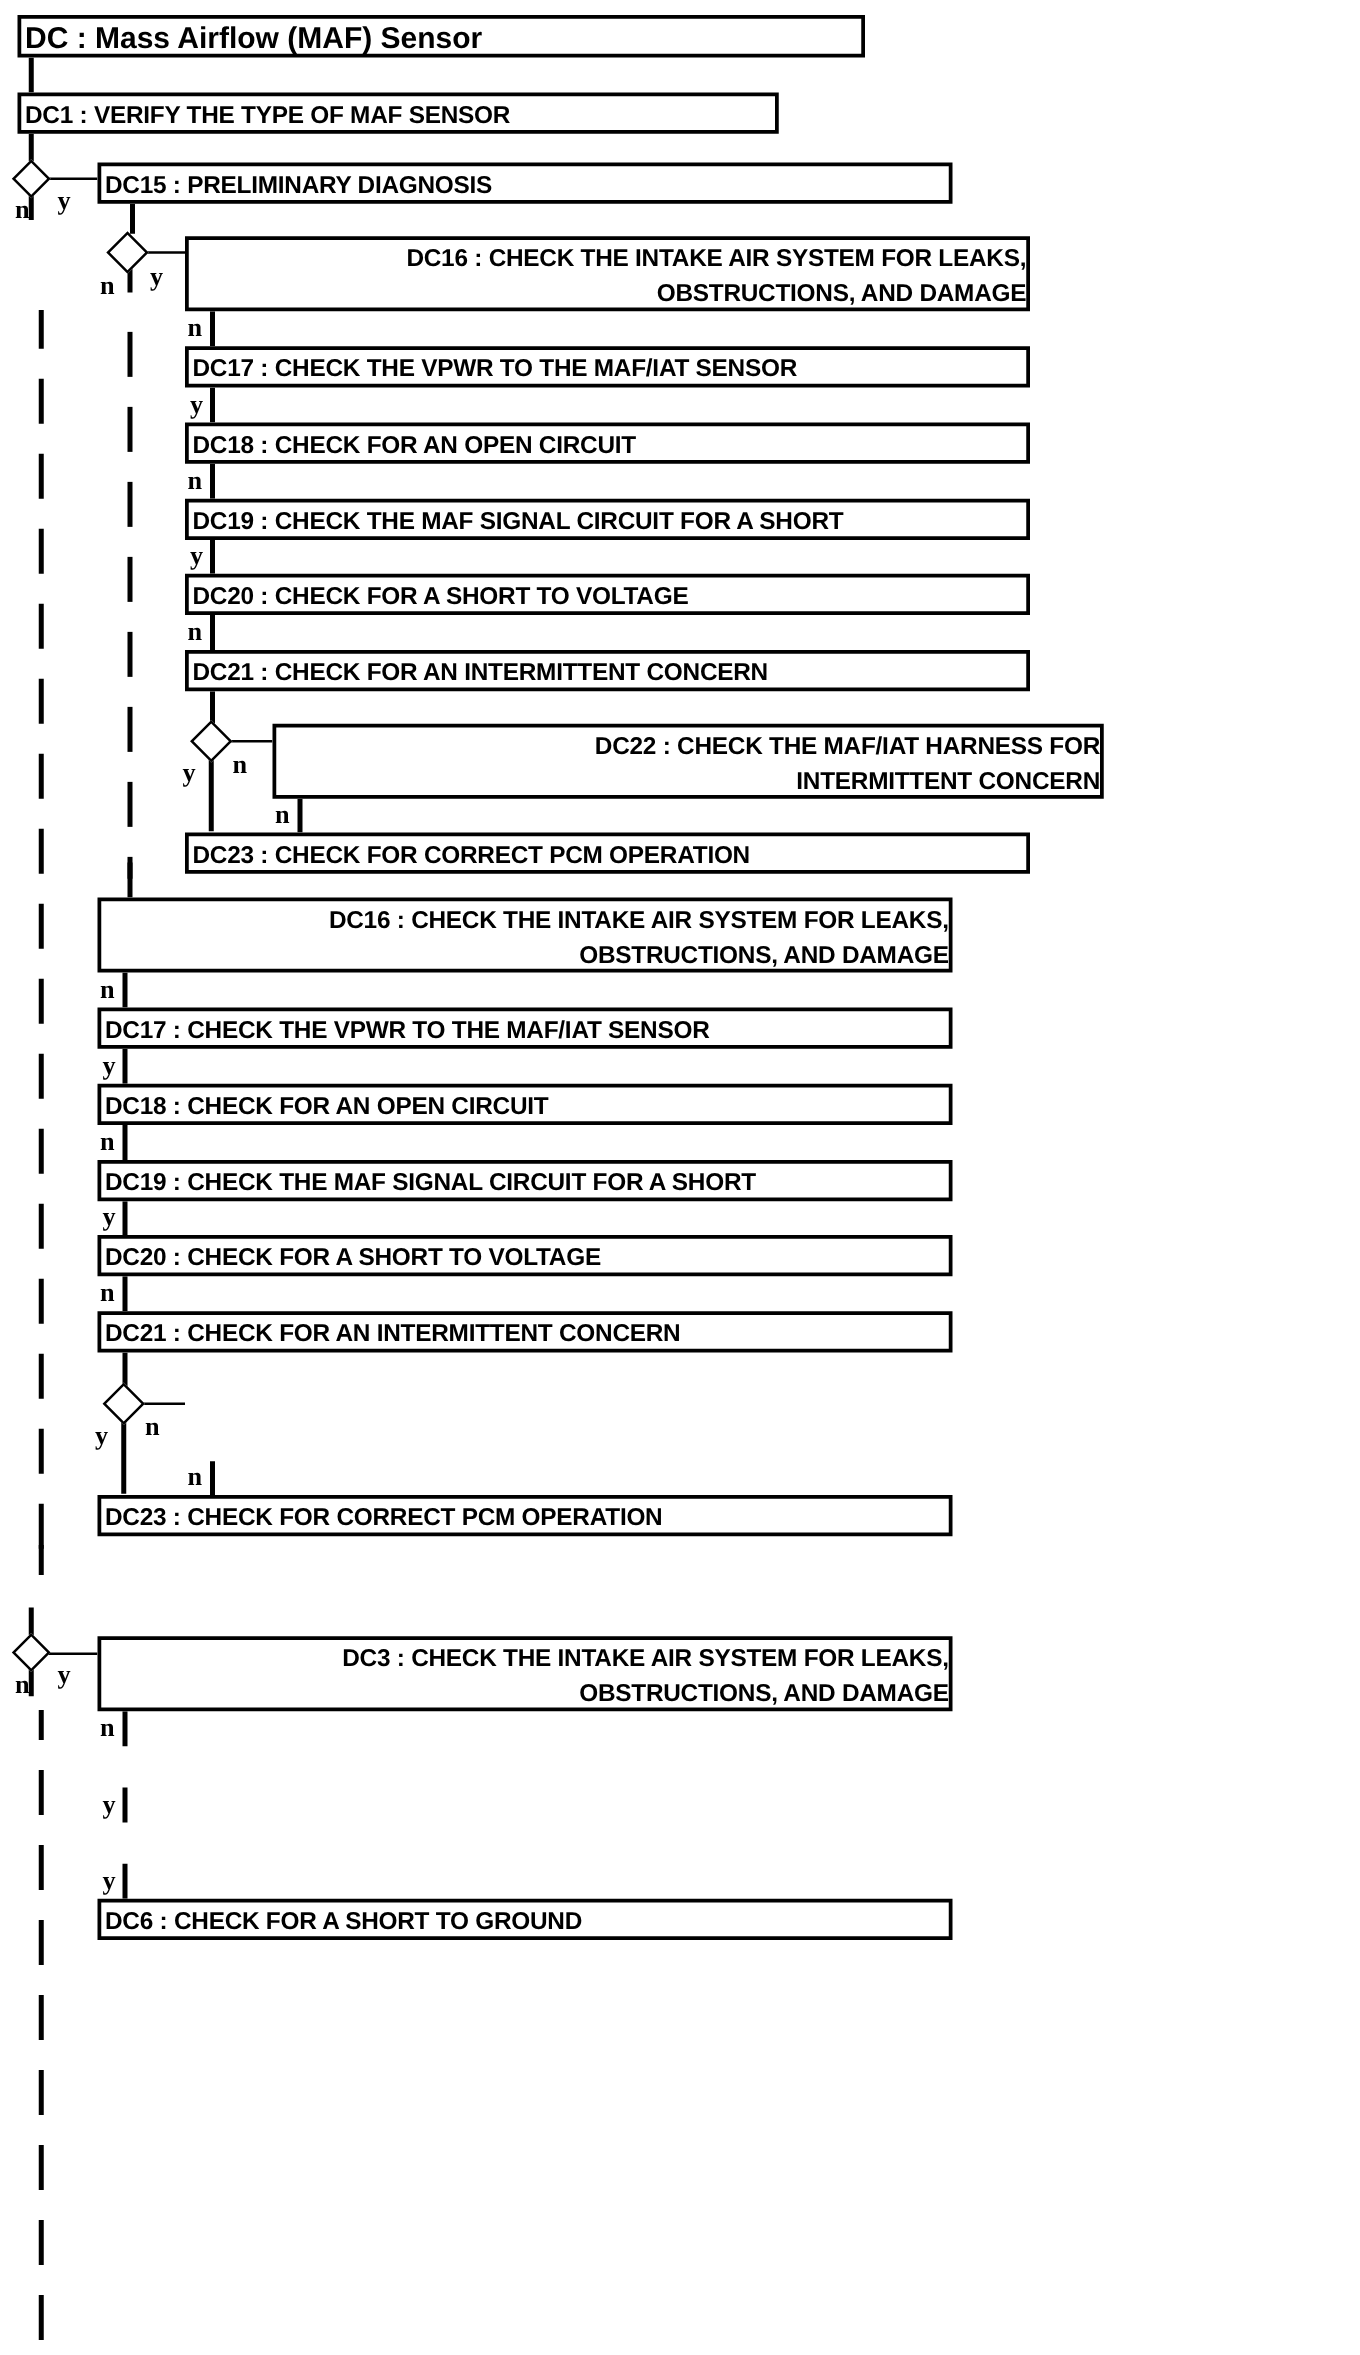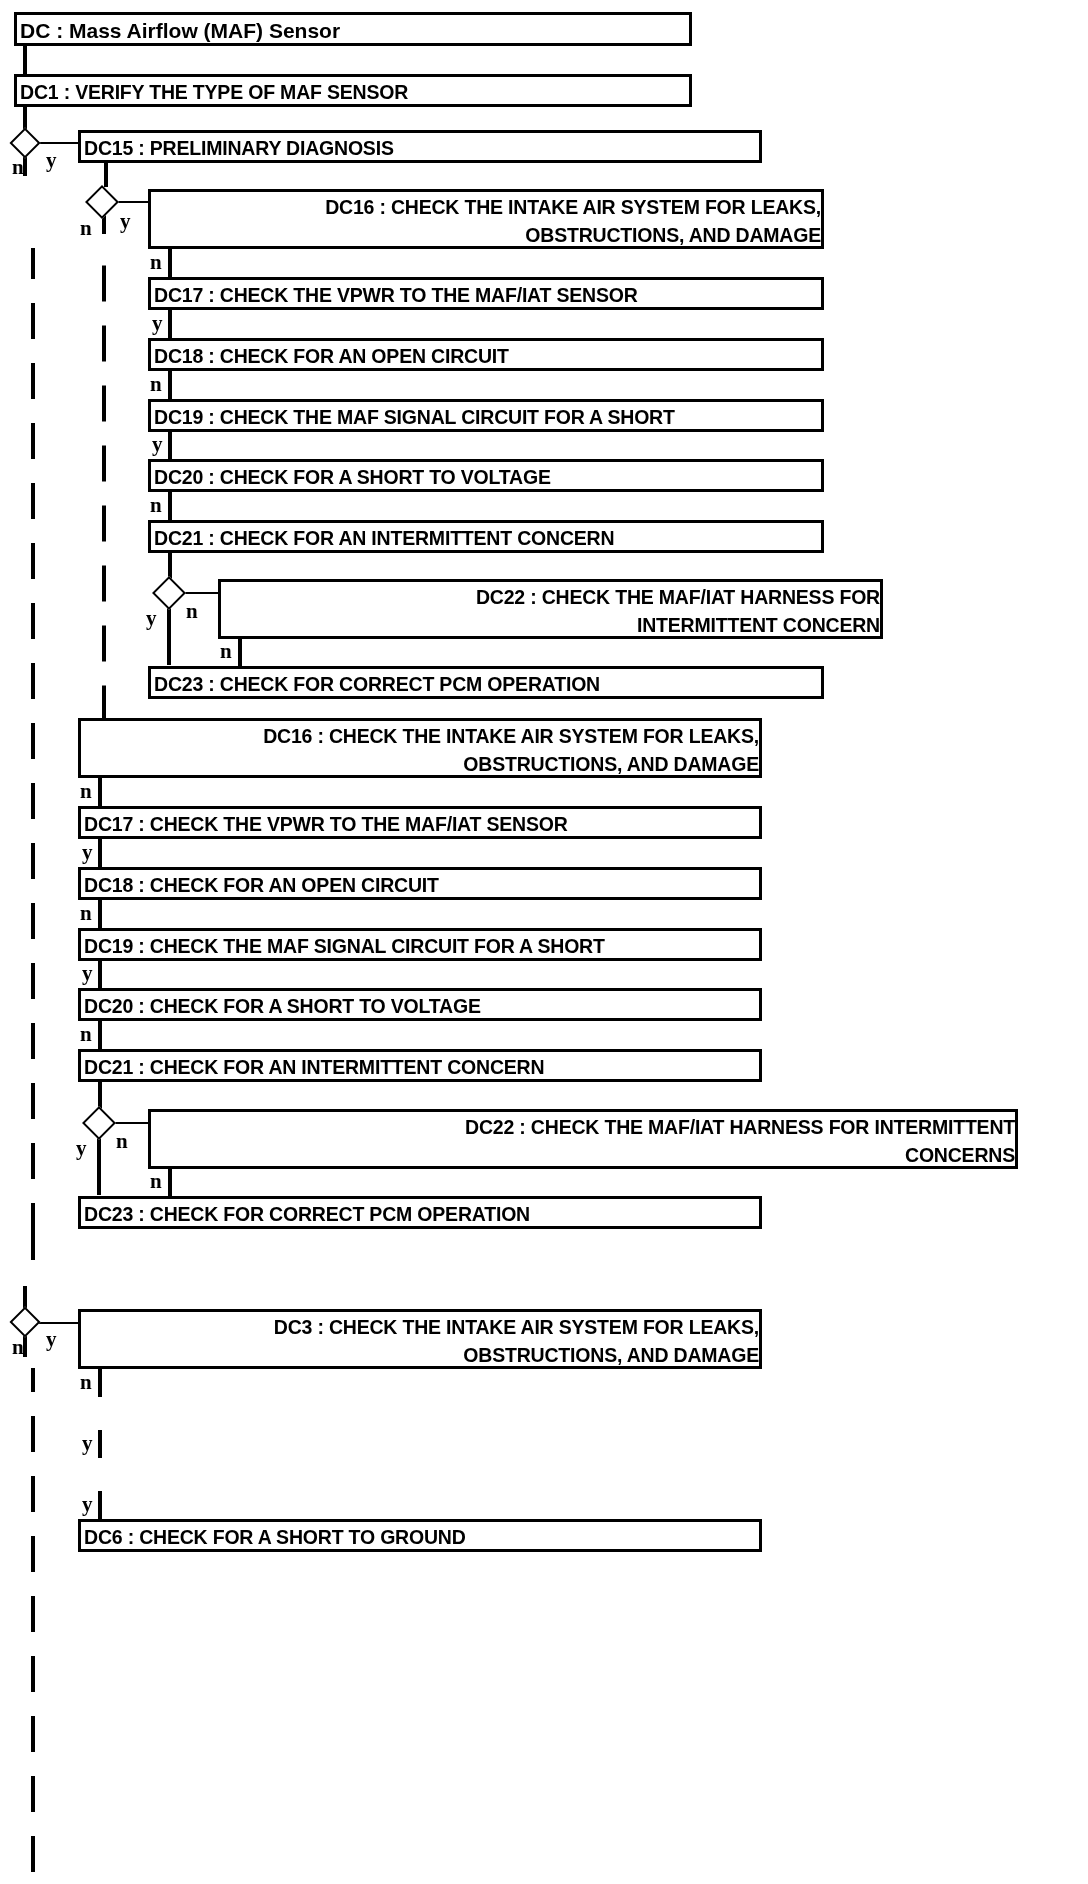--- a/index.html
+++ b/index.html
@@ -25,21 +25,21 @@
   .node.two-line{line-height:28px;text-align:right;}
 
   
   .rootbox{
     position:absolute;
     box-sizing:border-box;
     border:3px solid #000;
     border-bottom:3px solid #000;
     background:#fff;
     font-weight:bold;
-    font-size:21px;
+    font-size:24px;
     line-height:29px;
     padding:1px 0 1px 3px;
     z-index:5;
   }
 
   
   .vline{position:absolute;background:#000;width:4px;z-index:2;}
   .thinline{position:absolute;background:#000;height:2px;z-index:2;}
 
   
@@ -73,21 +73,21 @@
 </style>
 </head>
 <body>
 
 <div id="canvas">
 
   <div class="rootbox" style="left:14px;top:12px;width:678px;height:34px;">DC : Mass Airflow (MAF) Sensor</div>
 
   <div class="vline" style="left:23px;top:46px;height:28px;"></div>
 
-  <div class="node" style="left:14px;top:74px;width:678px;height:33px;">DC1 : VERIFY THE TYPE OF MAF SENSOR</div>
+  <div class="node" style="left:14px;top:74px;width:609px;height:33px;">DC1 : VERIFY THE TYPE OF MAF SENSOR</div>
 
   <div class="vline" style="left:23px;top:107px;height:22px;"></div>
 
   <div class="diamond" style="left:14px;top:132px;width:22px;height:22px;">
     <div class="dshape"></div>
   </div>
 
   <div class="thinline" style="left:36px;top:142px;width:42px;"></div>
   <div class="blabel" style="left:46px;top:150px;">y</div>
   <div class="blabel" style="left:12px;top:157px;">n</div>
@@ -177,22 +177,20 @@
   <div class="vline" style="left:98px;top:1082px;height:28px;"></div>
 
   <div class="diamond" style="left:87px;top:1111px;width:24px;height:24px;">
     <div class="dshape"></div>
   </div>
   <div class="thinline" style="left:111px;top:1122px;width:37px;"></div>
   <div class="blabel" style="left:116px;top:1131px;">n</div>
   <div class="blabel" style="left:76px;top:1138px;">y</div>
   <div class="vline" style="left:97px;top:1135px;height:60px;"></div>
 
-  <div class="node two-line" style="left:148px;top:1109px;width:870px;height:60px;">DC22 : CHECK THE MAF/IAT HARNESS FOR INTERMITTENT
-CONCERNS</div>
   <div class="vline" style="left:168px;top:1169px;height:27px;"></div>
   <div class="blabel" style="left:150px;top:1171px;">n</div>
 
   <div class="node" style="left:78px;top:1196px;width:684px;height:33px;">DC23 : CHECK FOR CORRECT PCM OPERATION</div>
 
   <div class="vline" style="left:23px;top:1286px;height:22px;"></div>
 
   <div class="diamond" style="left:14px;top:1311px;width:22px;height:22px;">
     <div class="dshape"></div>
   </div>

